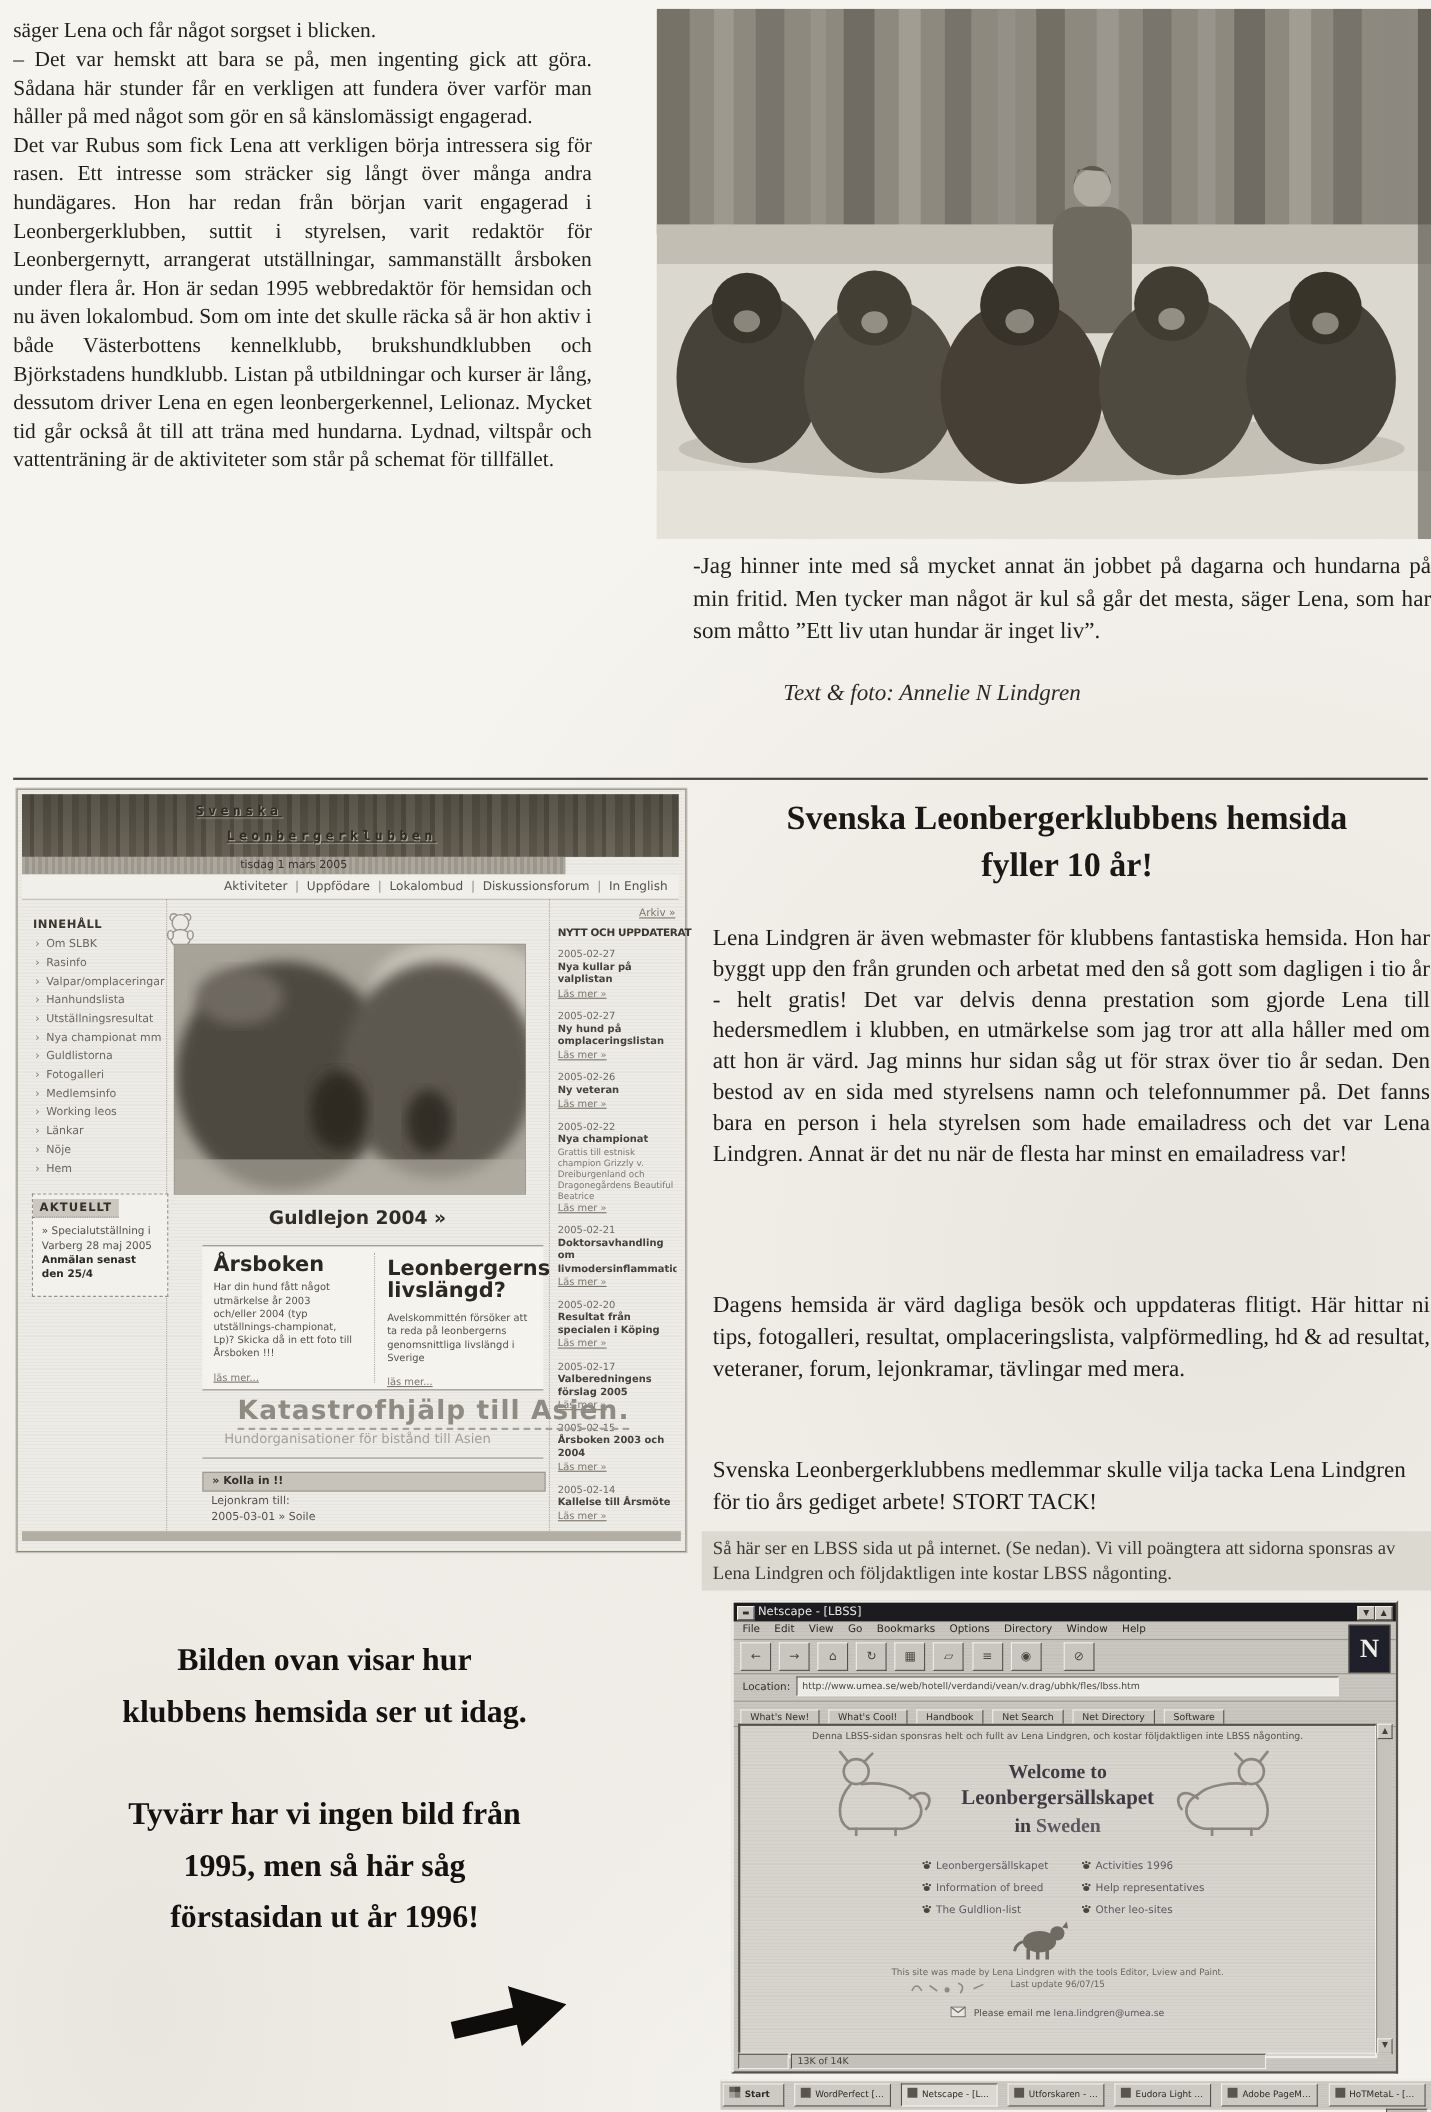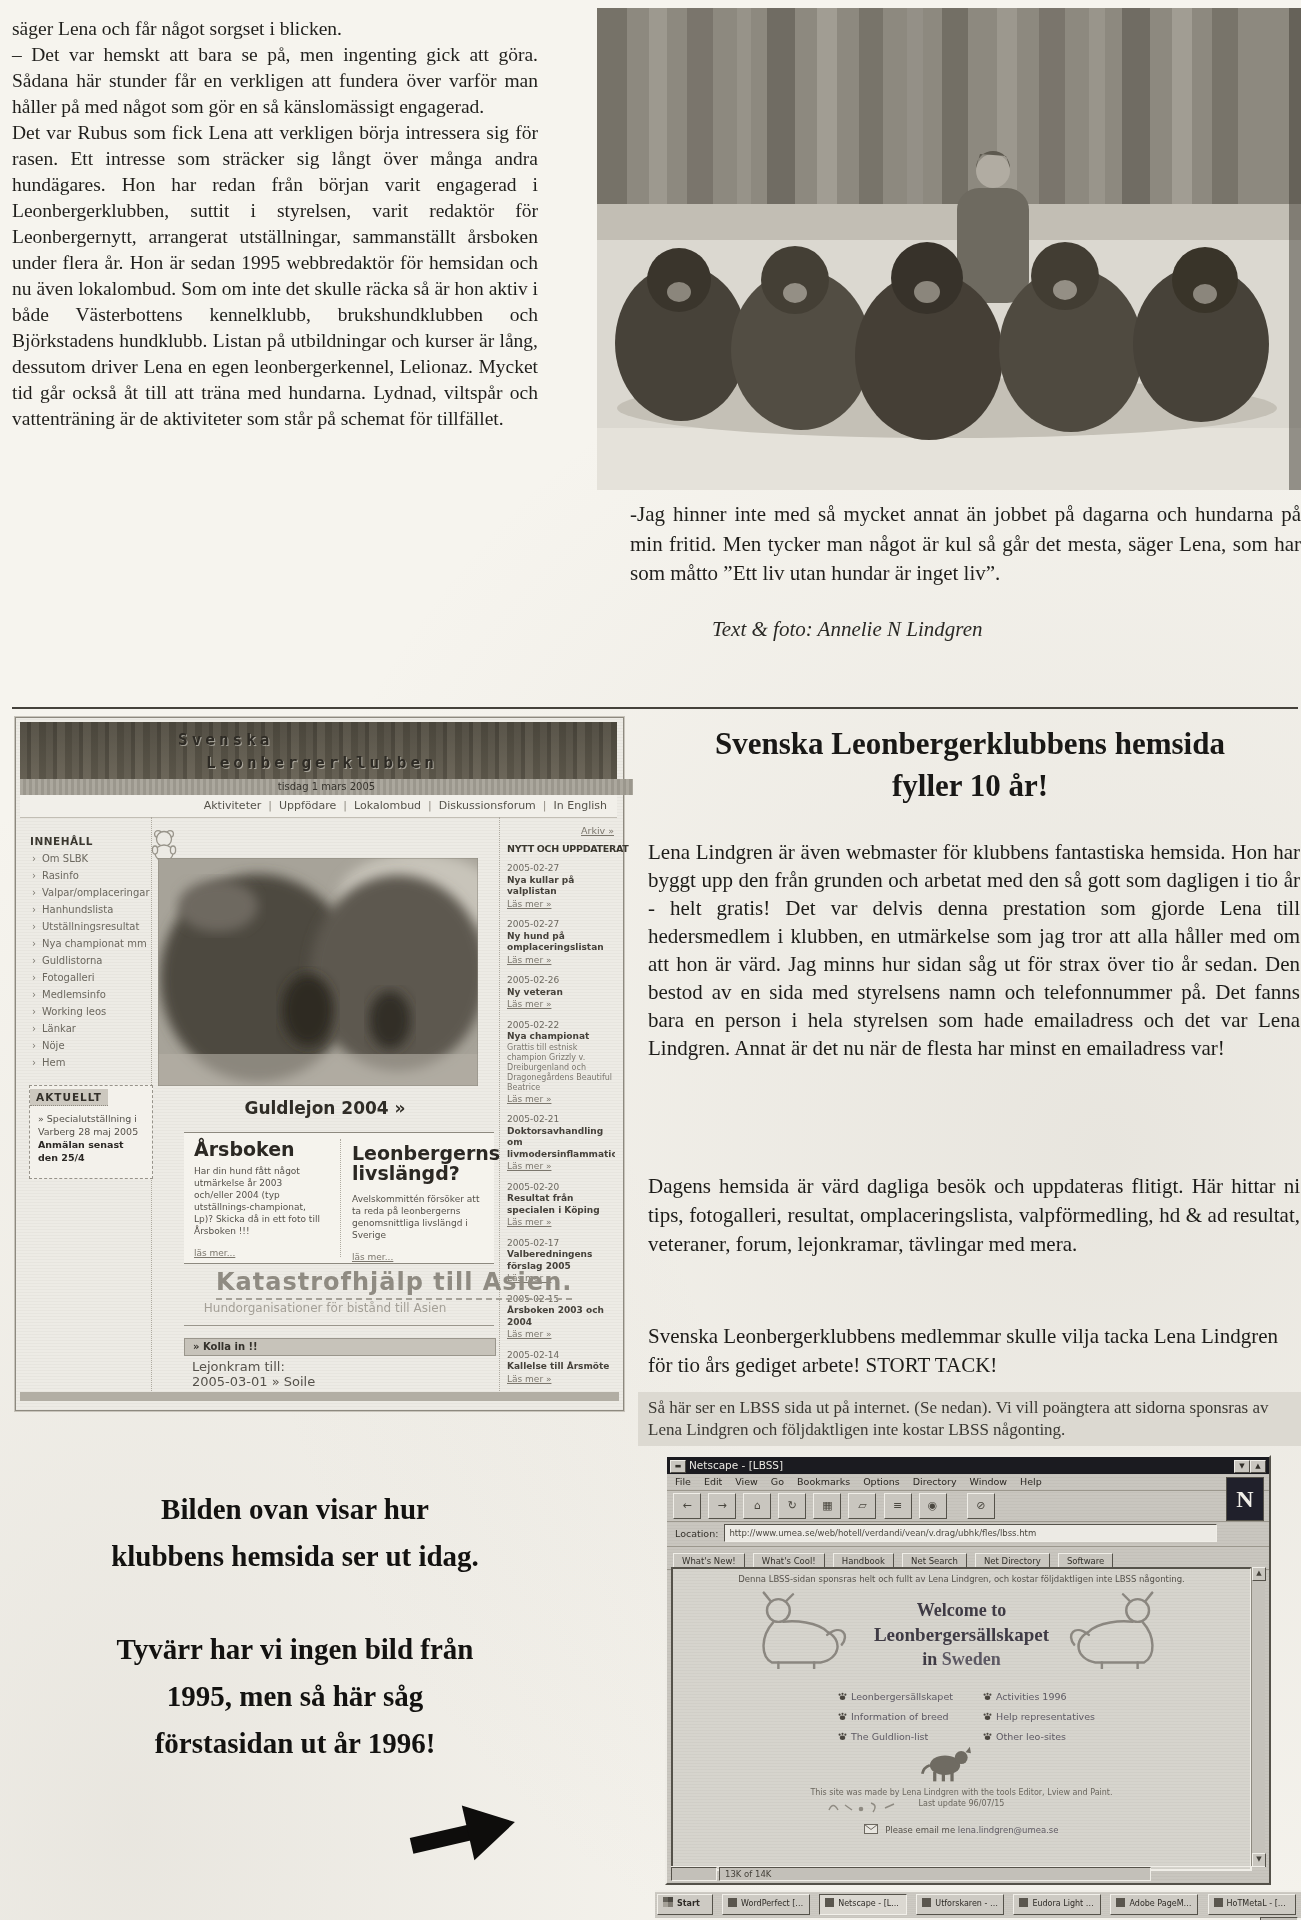--- a/index.html
+++ b/index.html
@@ -19,21 +19,21 @@
 
   
   .divider{background:#45423b;height:2px;}
 
   
   .web{background:#edebe5;border:1px solid #8d897f;box-shadow:0 0 0 1px #c8c4bb;
        background-image:repeating-linear-gradient(0deg, rgba(120,115,105,.05) 0 1px, transparent 1px 3px);}
   .wbanner{background:#a19d93;
      background-image:repeating-linear-gradient(90deg,#aaa69c 0 7px,#8f8b81 7px 11px,#b5b1a7 11px 19px,#979388 19px 26px),
                       linear-gradient(rgba(90,86,78,.35),rgba(200,196,186,.25));background-blend-mode:multiply;}
-  .wtitle{font-weight:bold;color:#2e2b25;letter-spacing:4px;font-size:16px;text-shadow:1px 1px 0 rgba(240,238,230,.5);}
+  .wtitle{font-weight:bold;color:#2e2b25;letter-spacing:4px;font-size:12px;text-shadow:1px 1px 0 rgba(240,238,230,.5);text-decoration:underline;}
   .wdate{background:#9b978d;color:#35322c;font-size:10px;text-align:center;line-height:16px;
          background-image:repeating-linear-gradient(90deg,rgba(220,216,206,.25) 0 3px,transparent 3px 6px);}
   .wnavrow{background:#f1efe9;border-bottom:1px solid #c2beb4;font-size:11px;color:#55524a;text-align:right;line-height:22px;padding-right:10px;}
   .wnavrow span{cursor:default;}
   .wnavrow span + span::before{content:"|";padding:0 7px;color:#918d83;}
   .wside{font-size:10px;color:#6b675e;}
   .wside .sbitem{margin-bottom:6px;white-space:nowrap;}
   .wside .sbitem::before{content:"\203A";margin-right:6px;color:#7c786f;}
   .wtitlelabel{font-weight:bold;font-size:10.5px;color:#3a372f;letter-spacing:.5px;}
   .newscol{font-size:9px;line-height:11.5px;color:#55514a;}
@@ -48,21 +48,21 @@
   .aktitem{font-size:9.5px;line-height:13px;color:#55514a;padding:6px 8px 0 8px;}
   .aktitem b{color:#2c2925;}
   .guld{font-weight:bold;font-size:17px;color:#2f2c26;}
   .infobox{border-top:1px solid #8d897f;border-bottom:1px solid #8d897f;background:#f5f3ed;}
   .infobox .cell h3{margin:0 0 10px 0;font-size:19px;color:#2b2823;}
   .infobox .cell{font-size:9px;line-height:12px;color:#55514a;}
   .lasmer{text-decoration:underline;color:#7b766c;margin-top:10px;}
   .kata{font-weight:bold;font-size:24px;color:#8f8b82;letter-spacing:1px;border-bottom:2px dashed #a5a198;padding-bottom:2px;}
   .katasub{font-size:12px;color:#a39f96;}
   .kollabar{background:#c7c3ba;border:1px solid #9a968c;font-weight:bold;font-size:10px;color:#33302a;line-height:15px;padding-left:8px;}
-  .kollaline{font-size:13px;color:#55514a;}
+  .kollaline{font-size:10px;color:#55514a;}
   .graybar{background:#b2aea4;}
 
   
   .headline{font-weight:bold;font-size:31px;color:#191816;}
   .rart{font-size:21px;color:#1d1c19;}
 
   .capstrip{background:#dcd9d1;color:#3b3933;font-size:17px;line-height:22px;padding:5px 10px;overflow:hidden;}
 
   .bigbold{font-weight:bold;font-size:29px;line-height:47px;color:#131210;}
 
@@ -185,21 +185,21 @@
   <div class="abs ser" style="left:712px;top:617px;font-size:21px;font-style:italic;color:#2a2925;">Text &amp; foto: Annelie N Lindgren</div>
 
   <div class="abs divider" style="left:12px;top:707px;width:1286px;"></div>
 
   <div class="abs web san" style="left:15px;top:717px;width:607px;height:692px;">
 
     <div class="abs wbanner" style="left:4px;top:4px;width:597px;height:57px;">
       <div class="abs wtitle mono" style="left:158px;top:8px;">Svenska</div>
       <div class="abs wtitle mono" style="left:186px;top:31px;">Leonbergerklubben</div>
     </div>
-    <div class="abs wdate" style="left:4px;top:61px;width:613px;height:16px;">tisdag 1 mars 2005</div>
+    <div class="abs wdate" style="left:4px;top:61px;width:494px;height:16px;">tisdag 1 mars 2005</div>
 
     <div class="abs wnavrow" style="left:4px;top:77px;width:587px;height:22px;">
       <span>Aktiviteter</span><span>Uppfödare</span><span>Lokalombud</span><span>Diskussionsforum</span><span>In English</span>
     </div>
 
     <div class="abs" style="left:4px;top:99px;width:131px;height:576px;border-right:1px dotted #aeaaa0;">
       <div class="abs wtitlelabel" style="left:10px;top:18px;">INNEHÅLL</div>
       <div class="abs wside" style="left:12px;top:36px;width:118px;">
         <div class="sbitem">Om SLBK</div>
         <div class="sbitem">Rasinfo</div>

